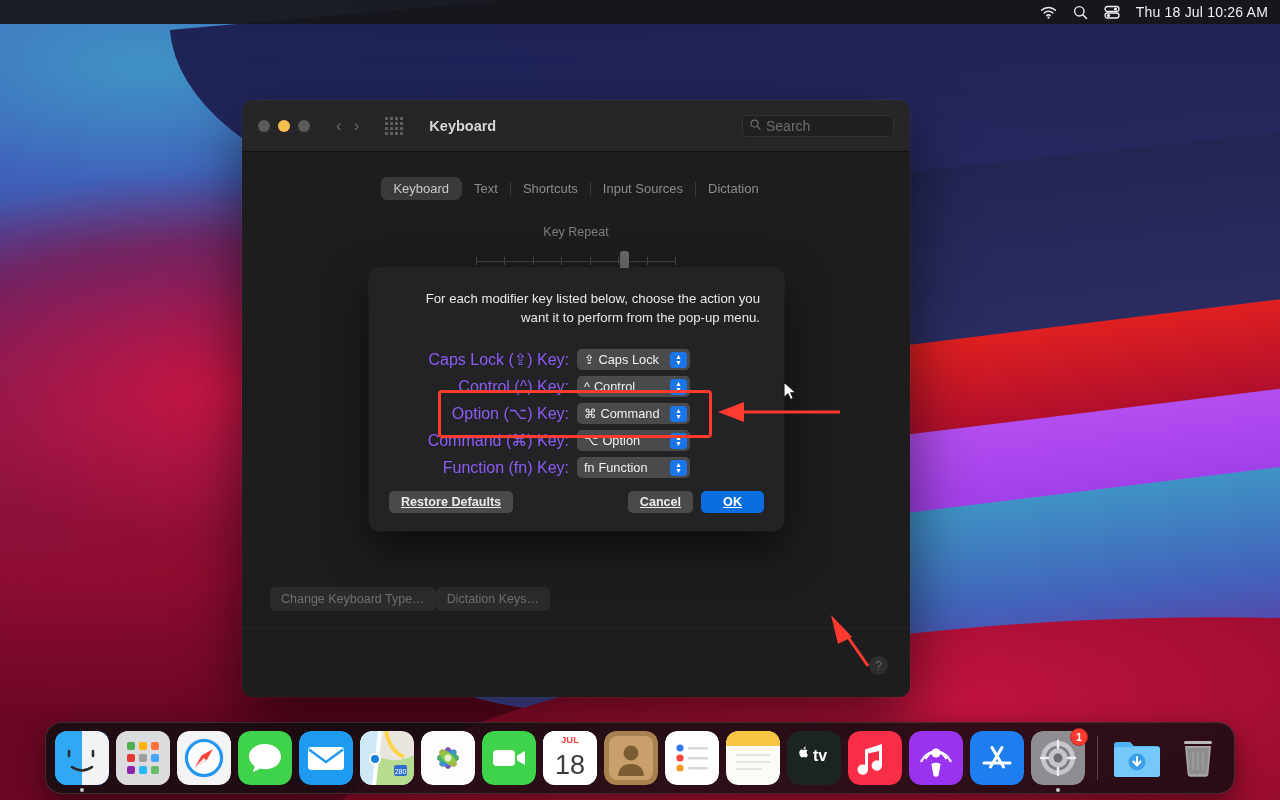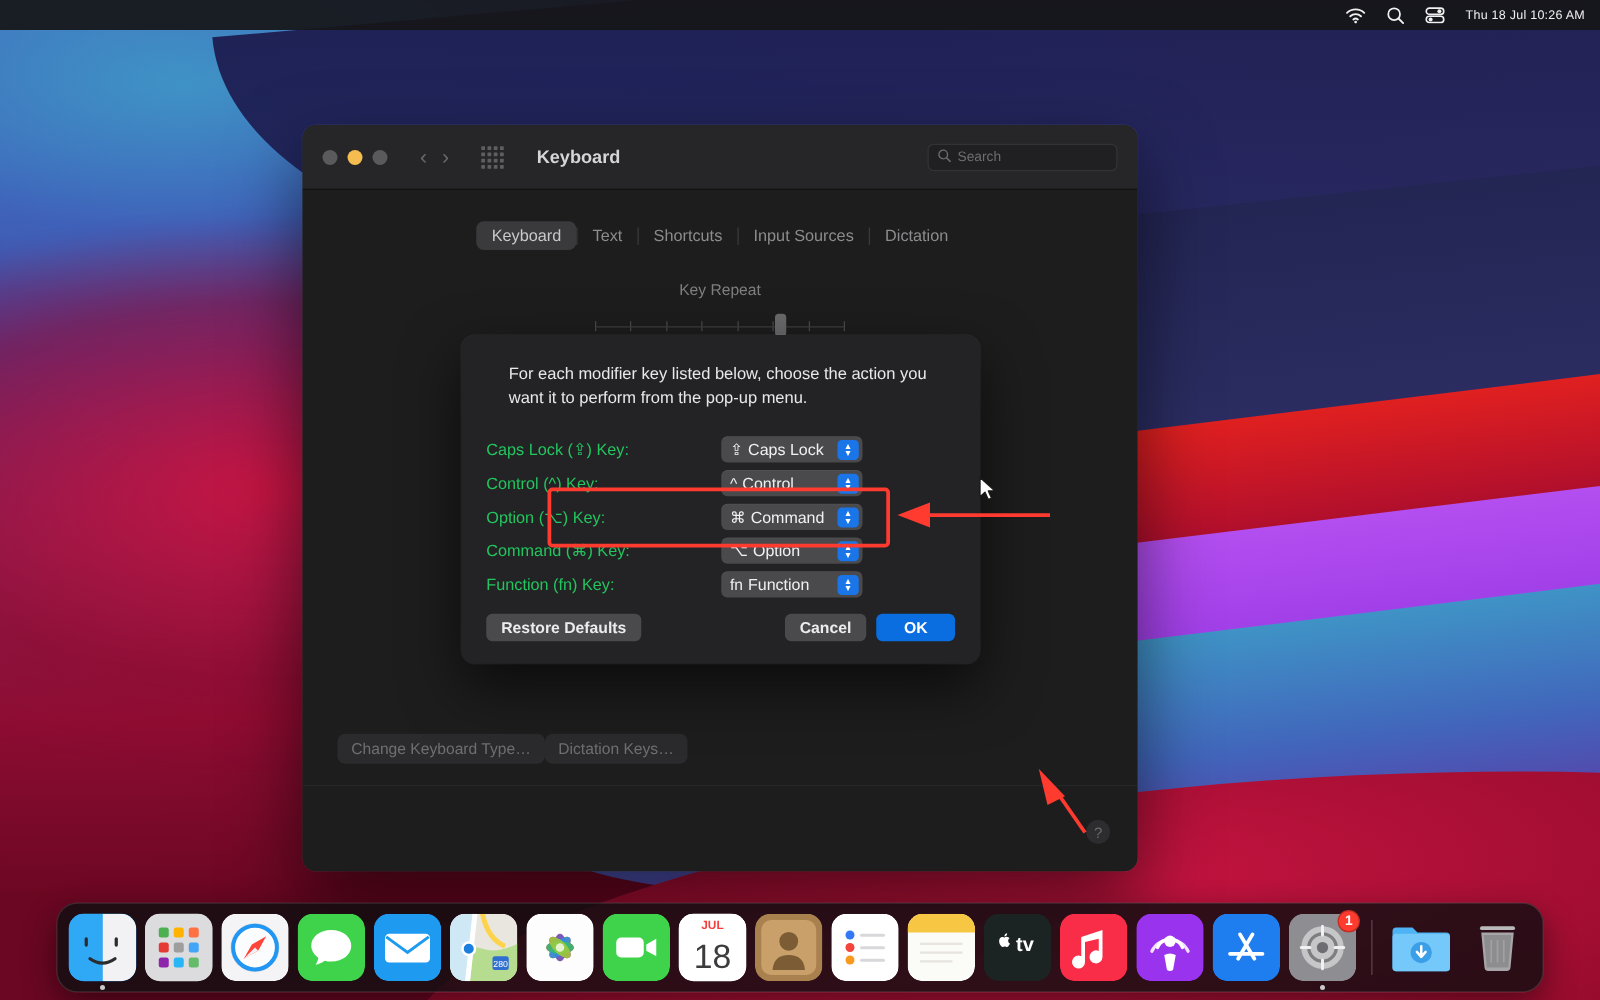--- a/index.html
+++ b/index.html
@@ -83,21 +83,21 @@
     color:#f2f2f2; font-size:13px;
     padding:0 12px 0 10px;
     z-index:40;
   }
   .mb-left { display:flex; align-items:center; gap:17px; }
   .apple-logo { width:14px; height:16px; display:block; }
   .mb-item { color:#eee; font-size:13.3px; letter-spacing:.1px; cursor:default; }
   .mb-item.bold { font-weight:bold; }
   .mb-right { margin-left:auto; display:flex; align-items:center; gap:16px; }
   .mb-right svg { display:block; }
-  .mb-clock { font-size:10px; color:#f0f0f0; letter-spacing:.2px; }
+  .mb-clock { font-size:14px; color:#f0f0f0; letter-spacing:.2px; }
 
   
   .prefs-window {
     position:absolute; left:242px; top:100px; width:668px; height:597px;
     background:#1e1e1e;
     border-radius:11px;
     box-shadow:0 26px 60px rgba(0,0,0,.55), 0 0 0 .5px rgba(255,255,255,.10);
     overflow:hidden;
     z-index:20;
   }
@@ -116,21 +116,21 @@
   .grid-icon i { width:3px; height:3px; background:#5e5e60; display:block; border-radius:.5px; }
   .win-title { margin-left:26px; font-size:14.5px; font-weight:bold; color:#d6d6d8; }
   .searchbox {
     margin-left:auto; width:152px; height:22px; border-radius:5px;
     background:#202022; border:.5px solid #333;
     display:flex; align-items:center; gap:5px; padding:0 7px;
     color:#6d6d70; font-size:12.5px;
   }
   .searchbox input {
     background:transparent; border:0; outline:0; color:#b9b9bb;
-    font-family:inherit; font-size:11px; width:100%;
+    font-family:inherit; font-size:14px; width:100%;
   }
   .searchbox input::placeholder { color:#6d6d70; }
 
   .prefs-body { position:relative; height:545px; background:#1d1d1d; }
 
   .tabbar { display:flex; justify-content:center; padding-top:25px; }
   .tabs {
     display:flex; align-items:center; gap:0;
     font-size:13px; color:#8c8c8e;
   }
@@ -172,27 +172,28 @@
     position:absolute; left:369px; top:268px; width:415px; height:263px;
     background:#232325;
     border-radius:11px;
     box-shadow:0 18px 46px rgba(0,0,0,.6), 0 0 0 .5px rgba(255,255,255,.09);
     z-index:30;
     padding:22px 20px 18px 20px;
   }
   .sheet-desc {
     font-size:13.2px; color:#e8e8ea; line-height:1.42;
     margin:0 4px 0 18px;
+    text-align:right;
   }
   .rows { margin-top:19px; }
   .row { display:flex; align-items:center; height:27px; margin-bottom:0px; }
   .row + .row { margin-top:0px; }
   .row-label {
-    width:188px; padding-right:8px;
-    font-size:13px; color:#22c55e; white-space:nowrap;
+    width:188px; text-align:right; padding-right:8px;
+    font-size:16px; color:#8b5cf6; white-space:nowrap;
   }
   .popup {
     position:relative; height:21px; min-width:113px;
     background:#4a4a4c; border-radius:5px;
     display:flex; align-items:center;
     padding:0 28px 0 7px;
     font-size:12.8px; color:#f0f0f2;
     box-shadow:0 .5px 0 rgba(255,255,255,.06) inset;
     white-space:nowrap;
   }
@@ -205,20 +206,21 @@
     line-height:.72; color:#fff; font-size:8px;
   }
   .sheet-buttons {
     position:absolute; left:20px; right:20px; bottom:18px;
     display:flex; align-items:center;
   }
   .btn {
     font-family:inherit; font-size:12.6px; border:0; border-radius:5px;
     padding:4px 12px; color:#ececee; background:#4a4a4c;
     font-weight:bold;
+    text-decoration:underline;
   }
   .btn.primary { background:#0a6ee0; color:#fff; padding:4px 22px; }
   .btn.plain { font-weight:bold; }
   .sheet-buttons .right { margin-left:auto; display:flex; gap:8px; }
 
   
   .anno-box {
     position:absolute; left:438px; top:390px; width:274px; height:48px;
     border:3px solid #ff3b30; border-radius:4px; z-index:35;
     pointer-events:none;

